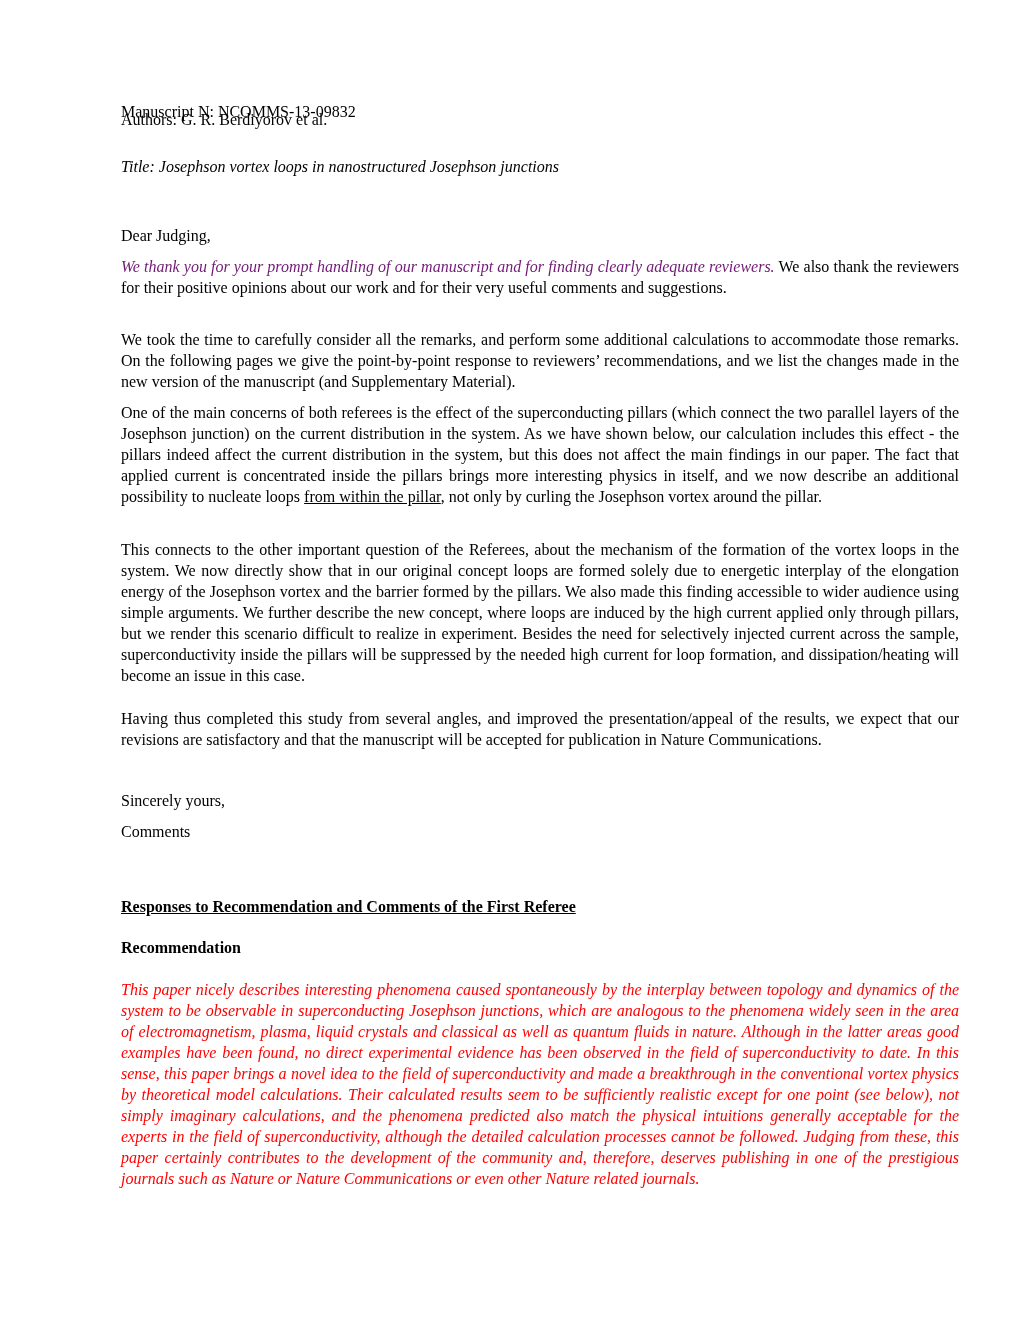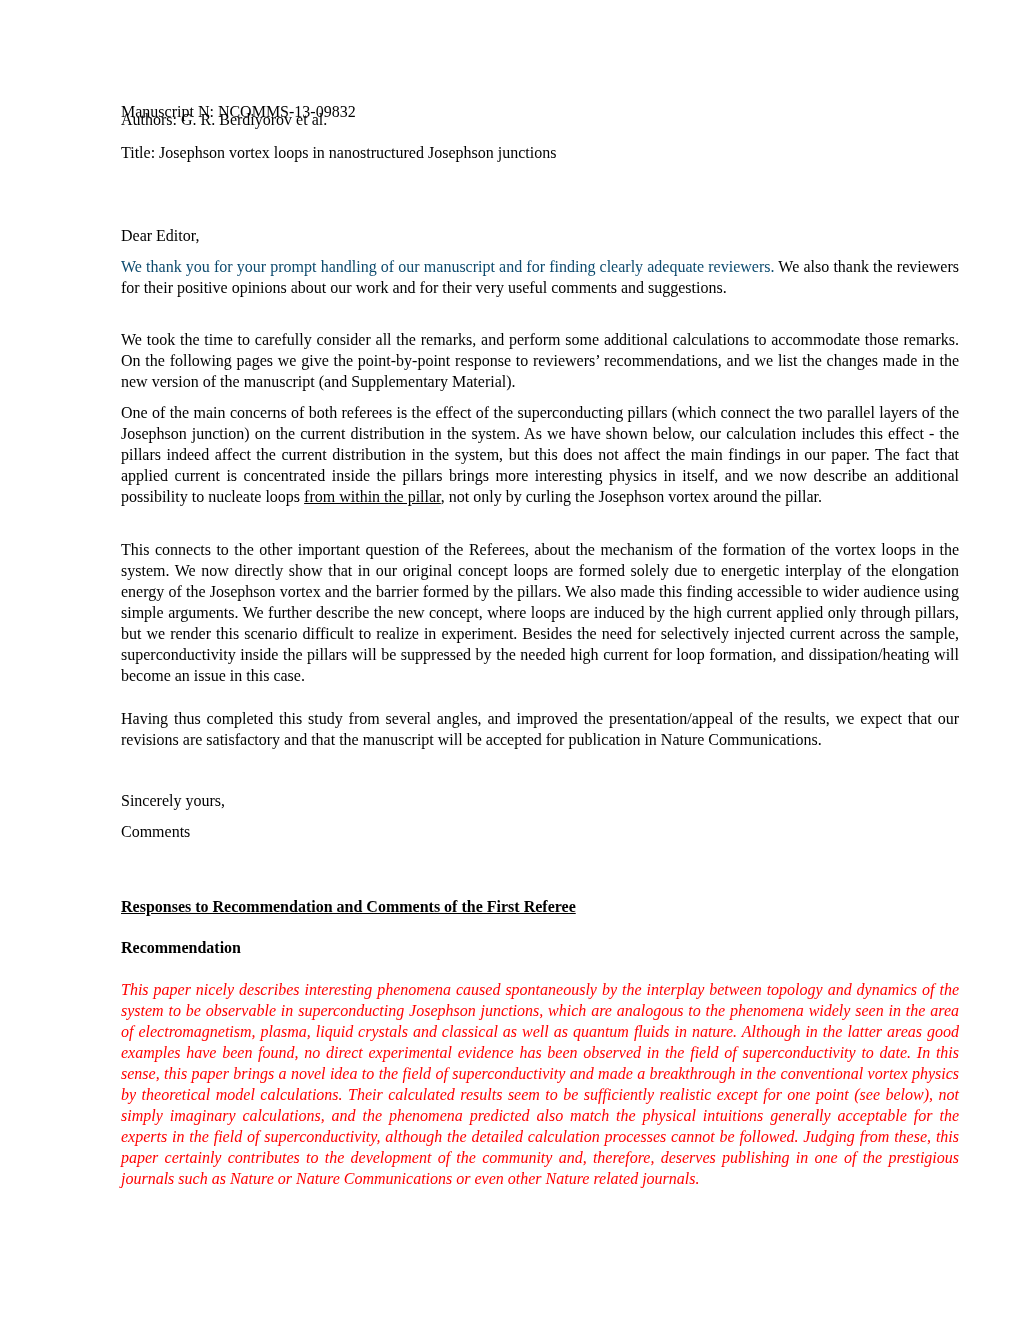--- a/index.html
+++ b/index.html
@@ -29,43 +29,43 @@
       line-height: 20px;
     }
     .para {
       position: absolute;
       left: 0;
       width: 838px;
       text-align: justify;
       line-height: 21px;
       margin: 0;
     }
-    .gray { color: #0c4a6e; }
+    .gray { color: #701a75; font-style: italic; }
     .ul { text-decoration: underline; }
     .heading {
       font-weight: bold;
       text-decoration: underline;
       text-align: center;
     }
     .bold { font-weight: bold; font-family: Liberation Serif, serif; }
     .red {
       color: #ff0000;
       font-style: italic;
     }
   </style>
 </head>
 <body>
 
 <div class="page">
 
   <div class="line" style="top:62px;margin-top:40px;">Manuscript N: NCOMMS-13-09832</div>
   <div class="line" style="top:110px;">Authors: G. R. Berdiyorov et al.</div>
-  <div class="line" style="top:143px;">Title: Josephson vortex loops in nanostructured Josephson junctions</div>
+  <div class="line" style="top:157px;font-style:italic;">Title: Josephson vortex loops in nanostructured Josephson junctions</div>
 
-  <div class="line" style="top:226px;">Dear Editor,</div>
+  <div class="line" style="top:226px;">Dear Judging,</div>
 
   <p class="para" style="top:256px;"><span class="gray">We thank you for your prompt handling of our manuscript and for finding clearly adequate reviewers.</span><span> We also thank the reviewers for their positive opinions about our work and for their very useful comments and suggestions.</span></p>
 
   <p class="para" style="top:329px;">We took the time to carefully consider all the remarks, and perform some additional calculations to accommodate those remarks. On the following pages we give the point-by-point response to reviewers’ recommendations, and we list the changes made in the new version of the manuscript (and Supplementary Material).</p>
 
   <p class="para" style="top:402px;"><span>One of the main concerns of both referees is the effect of the superconducting pillars (which connect the two parallel layers of the Josephson junction) on the current distribution in the system. As we have shown below, our calculation includes this effect - the pillars indeed affect the current distribution in the system, but this does not affect the main findings in our paper. The fact that applied current is concentrated inside the pillars brings more interesting physics in itself, and we now describe an additional possibility to nucleate loops </span><span class="ul">from within the pillar</span><span>, not only by curling the Josephson vortex around the pillar.</span></p>
 
   <p class="para" style="top:539px;">This connects to the other important question of the Referees, about the mechanism of the formation of the vortex loops in the system. We now directly show that in our original concept loops are formed solely due to energetic interplay of the elongation energy of the Josephson vortex and the barrier formed by the pillars. We also made this finding accessible to wider audience using simple arguments. We further describe the new concept, where loops are induced by the high current applied only through pillars, but we render this scenario difficult to realize in experiment. Besides the need for selectively injected current across the sample, superconductivity inside the pillars will be suppressed by the needed high current for loop formation, and dissipation/heating will become an issue in this case.</p>
 
   <p class="para" style="top:708px;">Having thus completed this study from several angles, and improved the presentation/appeal of the results, we expect that our revisions are satisfactory and that the manuscript will be accepted for publication in Nature Communications.</p>

